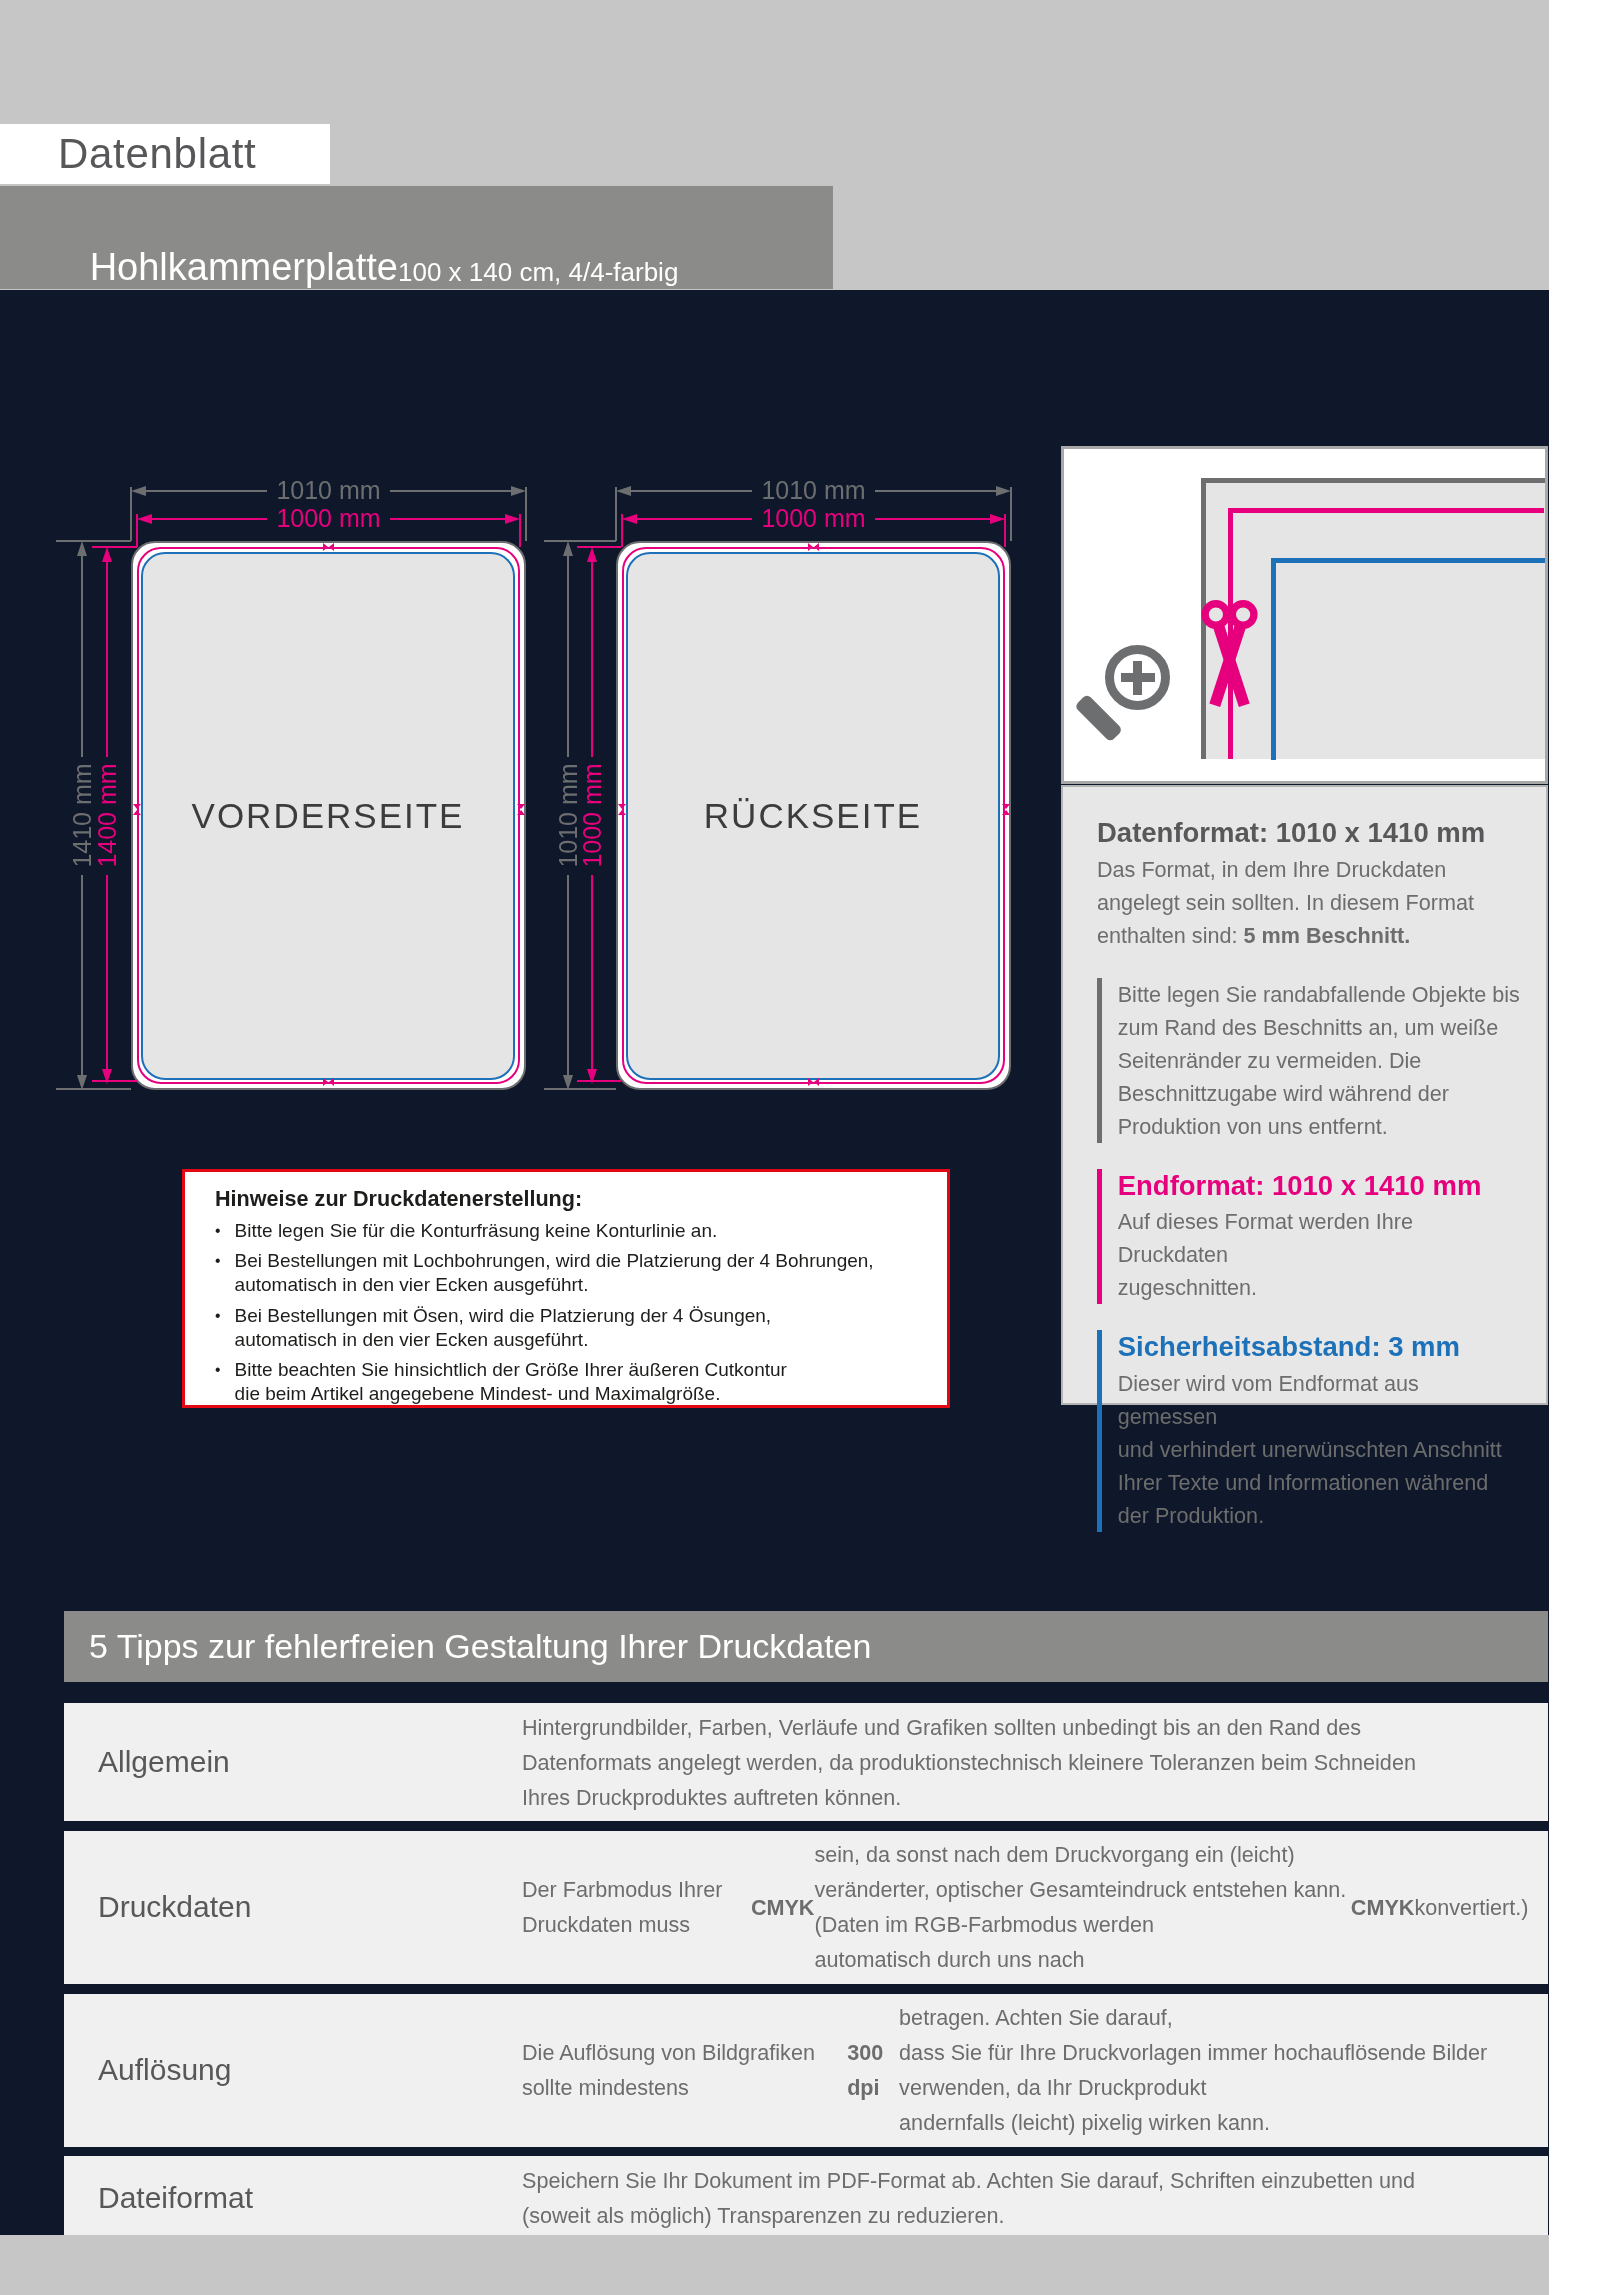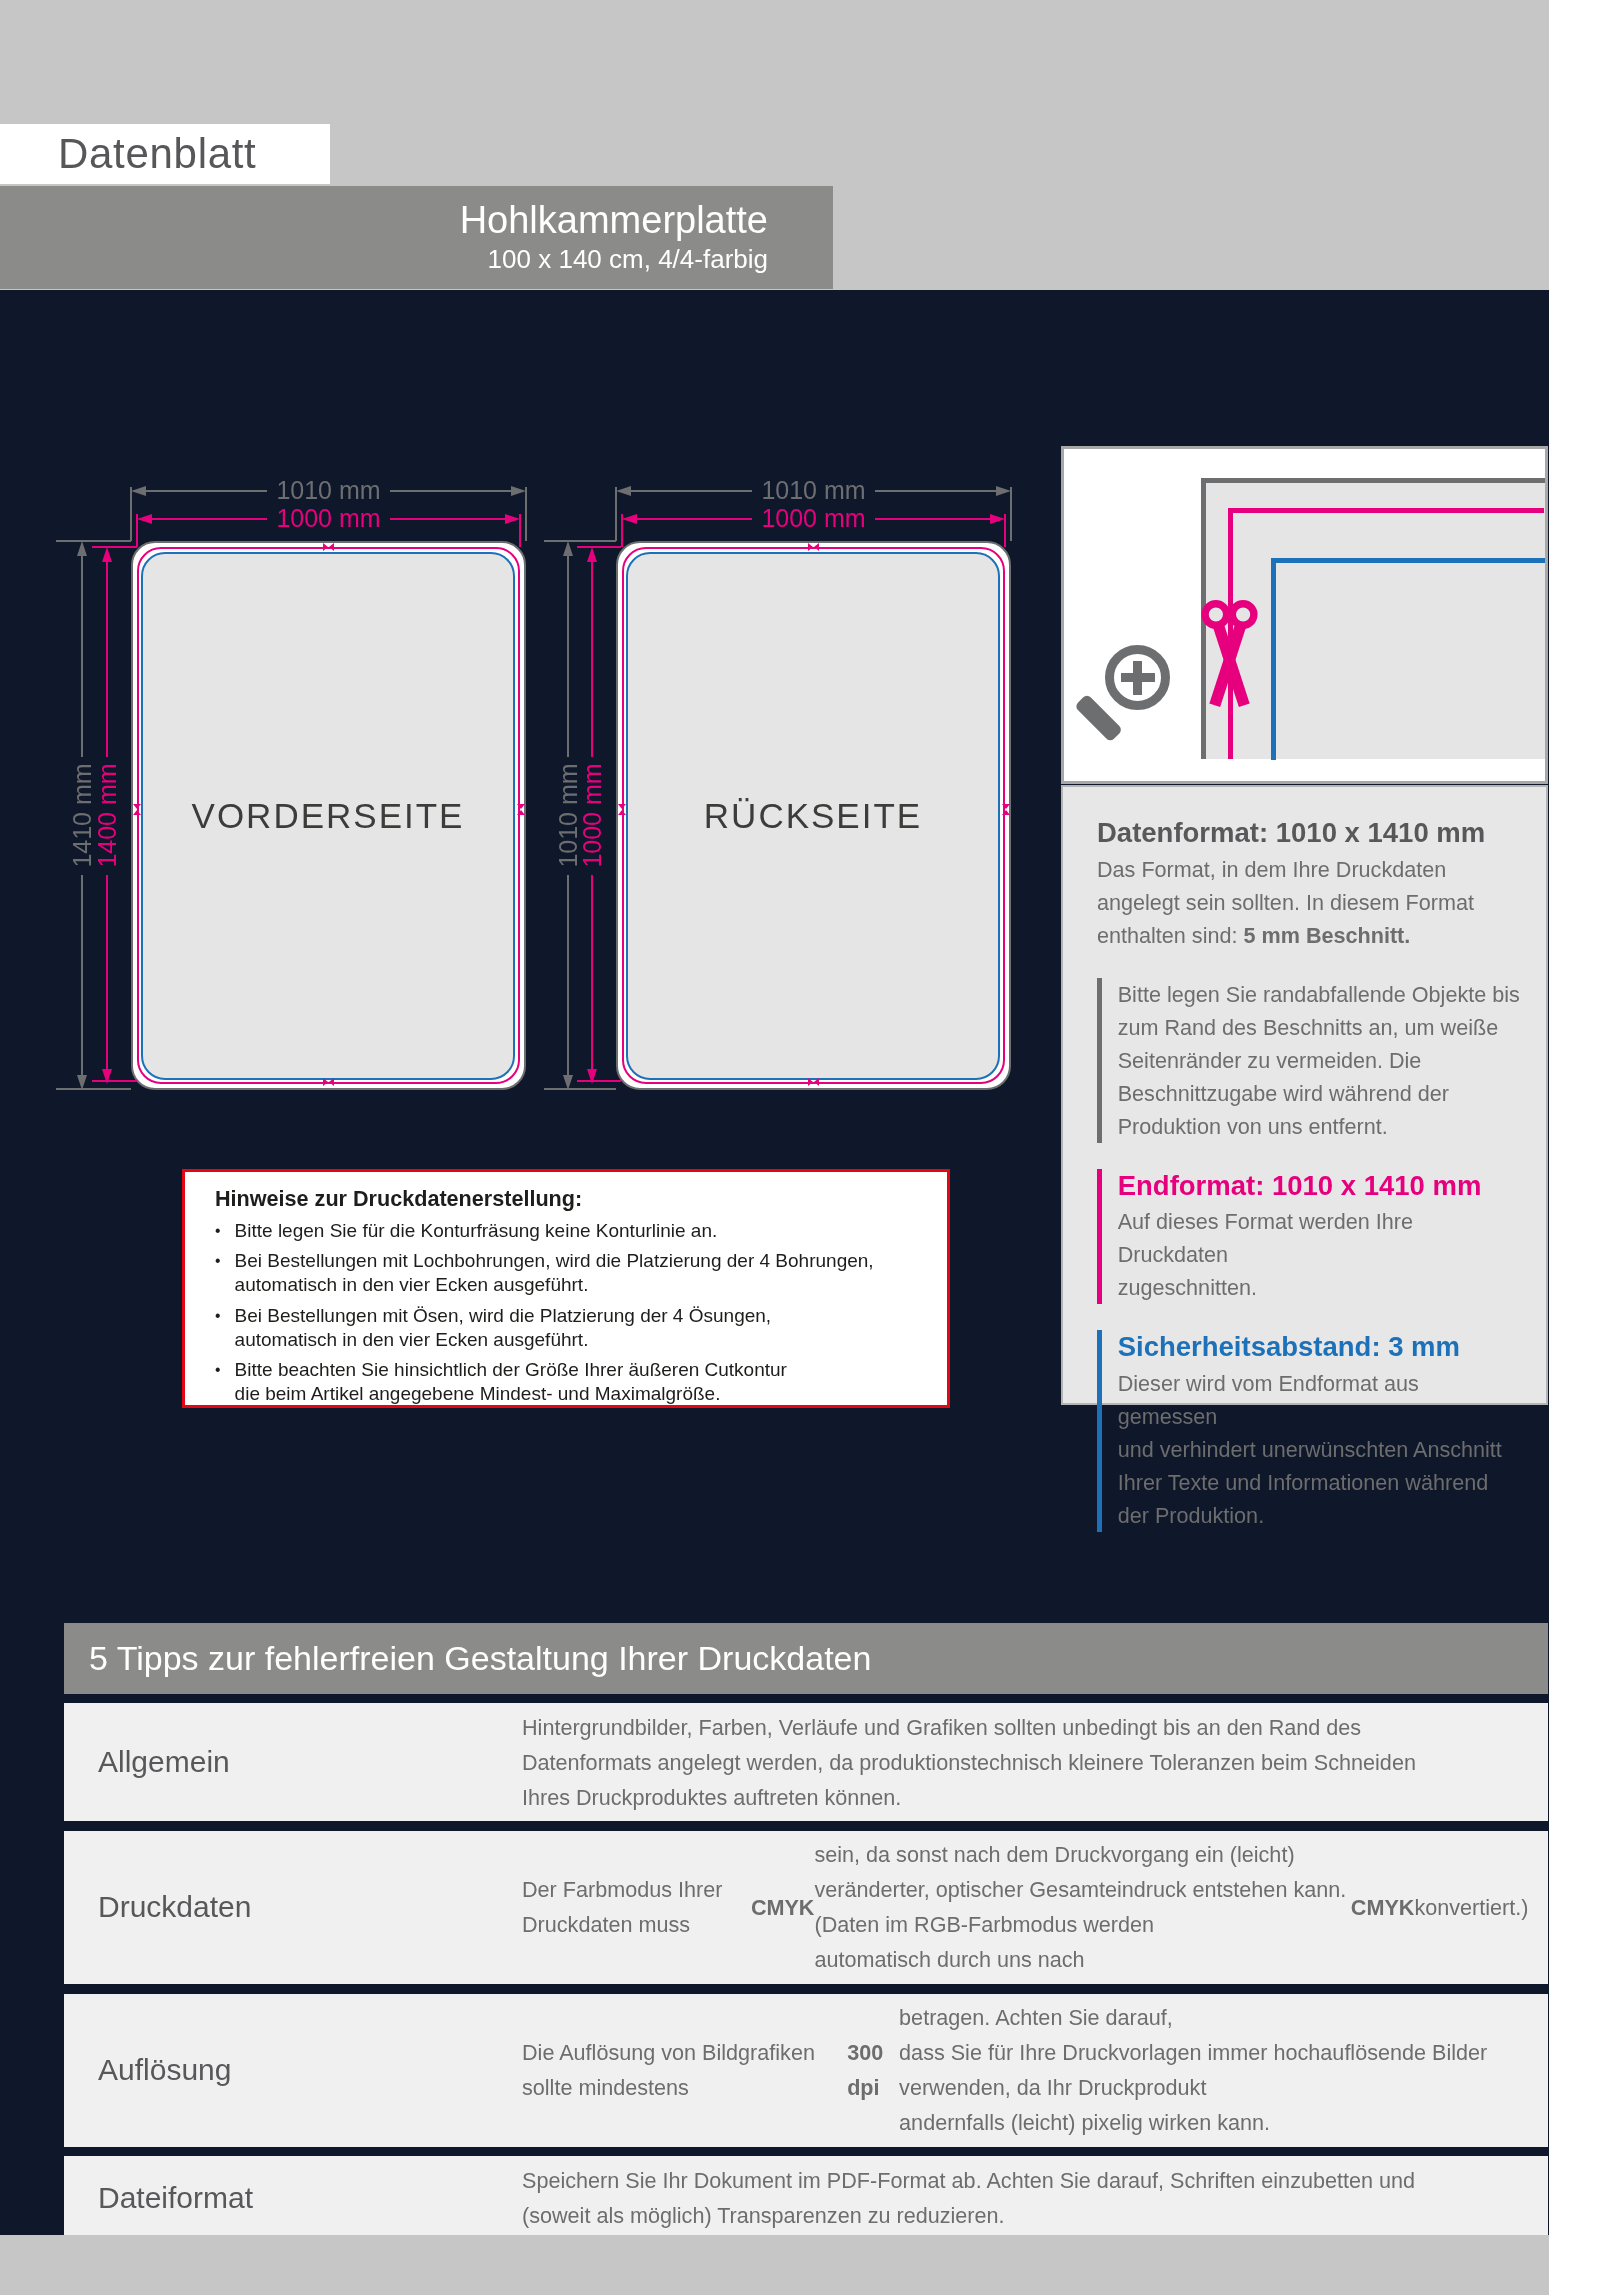--- a/index.html
+++ b/index.html
@@ -6,21 +6,21 @@
   .page{position:relative;width:1549px;height:2295px;background:#0f172a;overflow:hidden;
         font-family:"Liberation Sans",sans-serif;color:#58585a;}
   .abs{position:absolute;}
 
   
   .top-band{left:0;top:0;width:1623px;height:290px;background:#c7c6c6;}
   .datenblatt-box{left:0;top:124px;width:330px;height:60px;background:#ffffff;
       display:flex;align-items:center;}
   .datenblatt-box span{font-size:42px;color:#57575a;padding-left:58px;letter-spacing:0.7px;}
   .title-bar{left:0;top:186px;width:833px;height:103px;background:#8b8b89;
-      display:flex;flex-direction:column;justify-content:center;align-items:flex-end;
+      display:flex;flex-direction:row;justify-content:center;align-items:flex-end;
       padding-right:65px;box-sizing:border-box;color:#ffffff;}
   .title-bar .t1{font-size:38px;line-height:43px;}
   .title-bar .t2{font-size:26px;line-height:34px;}
 
   
   .rect{box-sizing:border-box;border-radius:24px;}
   .outer-rect{border:2px solid #6d6e70;background:#ffffff;}
   .pink-rect{border:2px solid #e6007e;}
   .blue-rect{border:2px solid #1d71b8;background:#e6e5e5;display:flex;align-items:center;justify-content:center;}
   .plate-label{font-size:35px;letter-spacing:2px;color:#3c3c3b;}
@@ -80,21 +80,21 @@
   
   .hints-box{left:182px;top:1169px;width:768px;height:239px;background:#ffffff;
       border:3.3px solid #e30613;box-sizing:border-box;padding:14.4px 26px 0 30px;color:#1d1d1b;}
   .hints-box h4{margin:0 0 3.9px 0;font-size:21.6px;line-height:26px;color:#1d1d1b;}
   .bullet{display:flex;margin-top:6.5px;font-size:19px;line-height:24px;}
   .bullet .dot{width:19.6px;flex:none;font-size:15.7px;}
   .bullet .btext{white-space:pre-line;}
 
   
   .tips-bar{left:64px;top:1611px;width:1484px;height:71px;background:#8b8b89;
-      display:flex;align-items:center;box-sizing:border-box;padding-left:25px;margin-top:12px;}
+      display:flex;align-items:center;box-sizing:border-box;padding-left:25px;}
   .tips-bar span{color:#ffffff;font-size:34px;}
   .tips-rows{left:64px;top:1703px;width:1484px;display:flex;flex-direction:column;gap:9.8px;}
   .tip-row{display:flex;background:#f1f0f0;min-height:71px;}
   .tip-label{width:458px;flex:none;display:flex;align-items:center;box-sizing:border-box;
       padding-left:34px;font-size:30px;color:#58585a;}
   .tip-text{flex:1;display:flex;align-items:center;box-sizing:border-box;padding:6.5px 19.6px 6.5px 0;
       font-size:21.6px;line-height:35px;color:#6d6d6d;white-space:pre-line;}
 
   .footer-band{left:0;top:2235px;width:1623px;height:60px;background:#c7c6c6;}
 </style>

